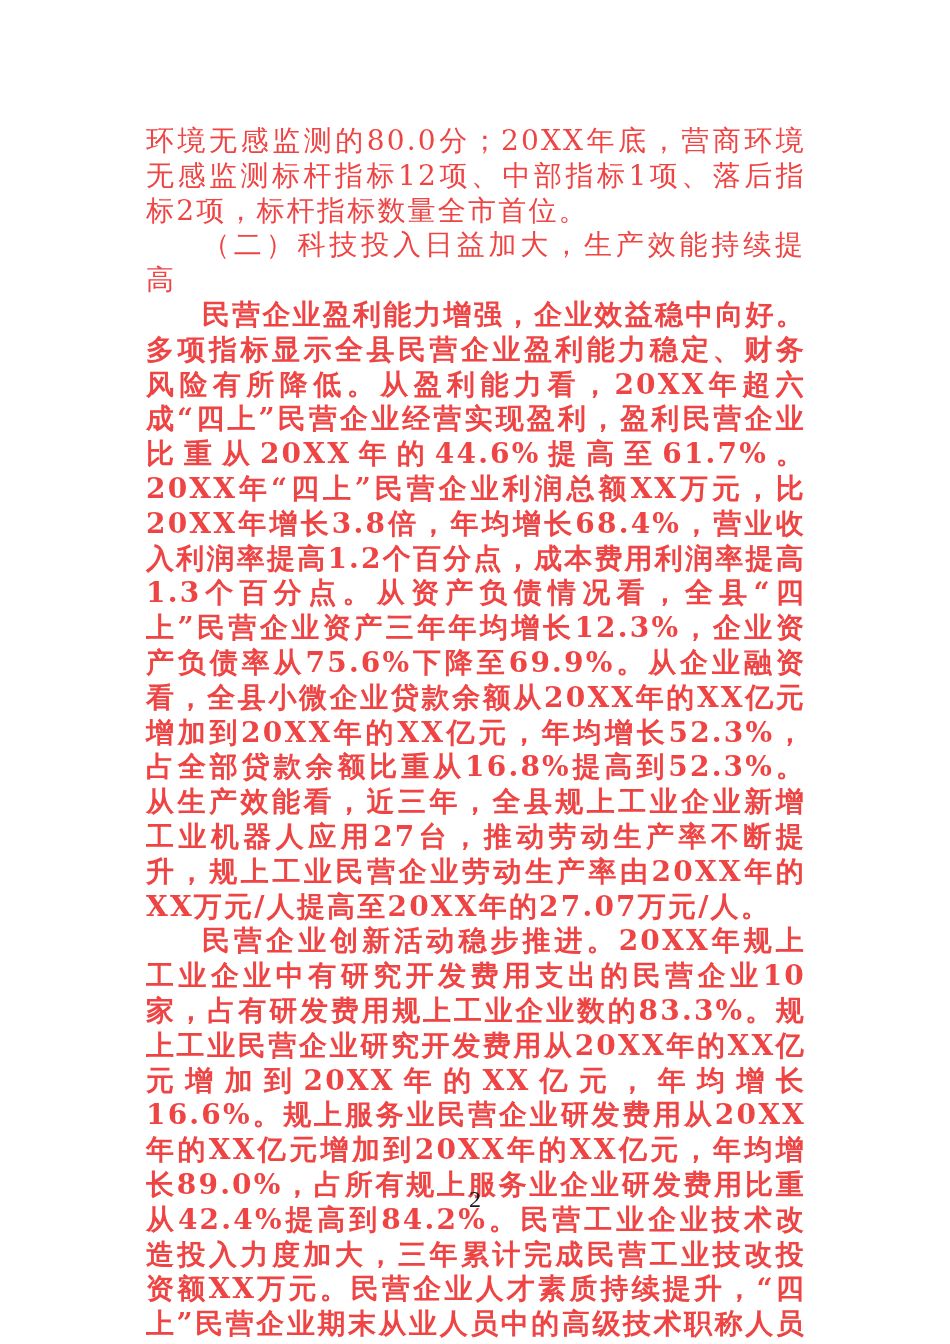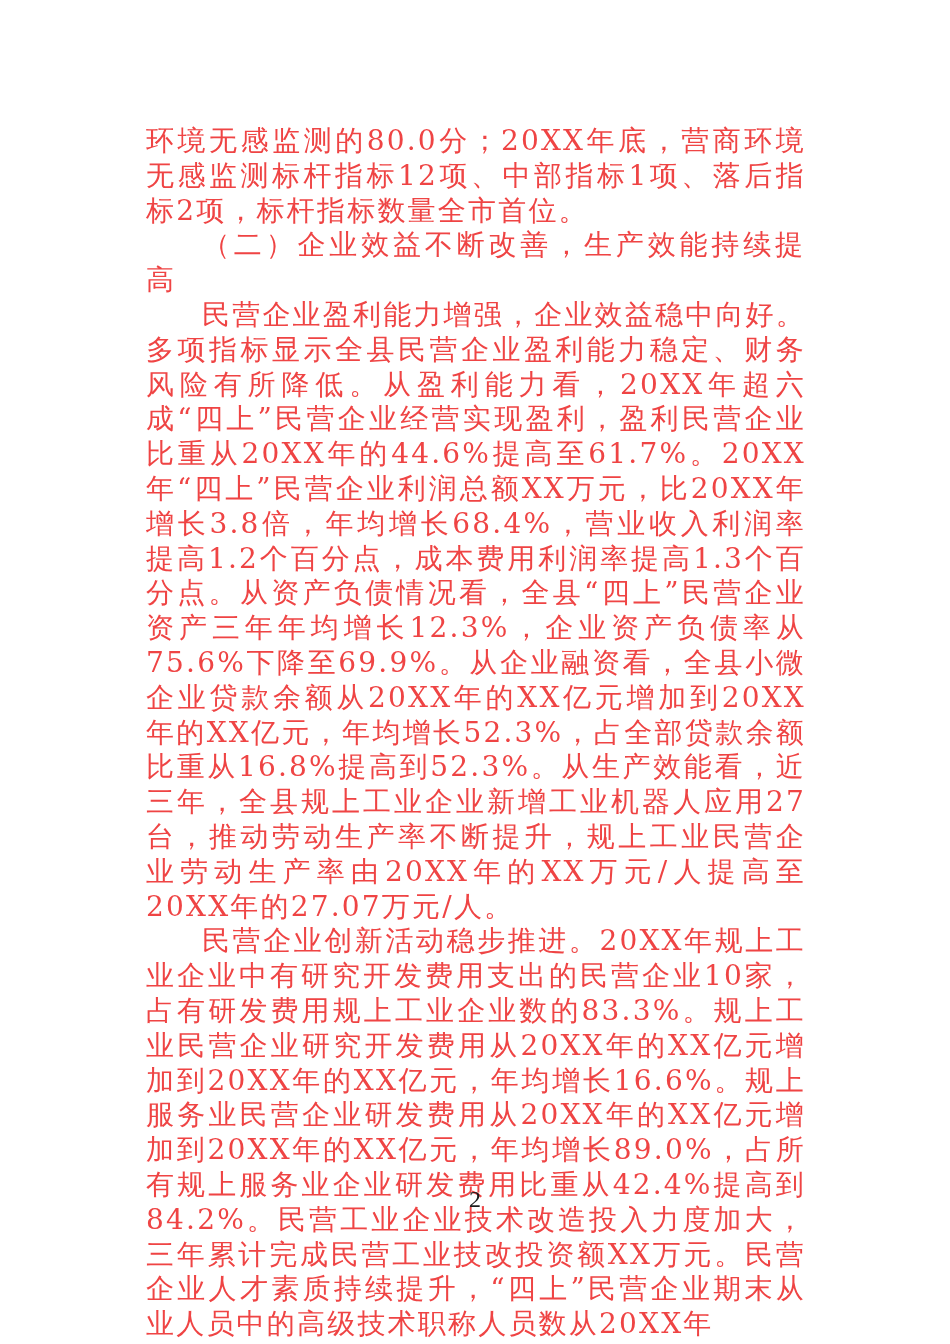--- a/index.html
+++ b/index.html
@@ -11,35 +11,35 @@
       width: 660px;
       font-family: "DejaVu Serif", "Liberation Serif", serif;
       font-size: 28px;
       line-height: 34.8px;
       color: #ef4444;
       text-align: justify;
       text-justify: inter-character;
       letter-spacing: 2.2px;
     }
     .page p { margin: 0; }
-    .page p.indent { text-indent: 2em; }
+    .page p.indent { text-indent: 2em; font-weight: bold; }
     .page p.heading { text-indent: 2em; letter-spacing: 3px; }
     .page-number {
       position: absolute;
       left: 0; width: 950px;
       top: 1186px;
       text-align: center;
       font-family: "Liberation Serif", "DejaVu Serif", serif;
       font-size: 24px;
       color: #1a1a1a;
     }
   </style>
 </head>
 <body>
 
 <div class="page">
   <p class="continuation">环境无感监测的80.0分；20XX年底，营商环境无感监测标杆指标12项、中部指标1项、落后指标2项，标杆指标数量全市首位。</p>
-  <p class="heading">（二）企业效益不断改善，生产效能持续提高</p>
+  <p class="heading">（二）科技投入日益加大，生产效能持续提高</p>
   <p class="indent">民营企业盈利能力增强，企业效益稳中向好。多项指标显示全县民营企业盈利能力稳定、财务风险有所降低。从盈利能力看，20XX年超六成“四上”民营企业经营实现盈利，盈利民营企业比重从20XX年的44.6%提高至61.7%。20XX年“四上”民营企业利润总额XX万元，比20XX年增长3.8倍，年均增长68.4%，营业收入利润率提高1.2个百分点，成本费用利润率提高1.3个百分点。从资产负债情况看，全县“四上”民营企业资产三年年均增长12.3%，企业资产负债率从75.6%下降至69.9%。从企业融资看，全县小微企业贷款余额从20XX年的XX亿元增加到20XX年的XX亿元，年均增长52.3%，占全部贷款余额比重从16.8%提高到52.3%。从生产效能看，近三年，全县规上工业企业新增工业机器人应用27台，推动劳动生产率不断提升，规上工业民营企业劳动生产率由20XX年的XX万元/人提高至20XX年的27.07万元/人。</p>
   <p class="indent">民营企业创新活动稳步推进。20XX年规上工业企业中有研究开发费用支出的民营企业10家，占有研发费用规上工业企业数的83.3%。规上工业民营企业研究开发费用从20XX年的XX亿元增加到20XX年的XX亿元，年均增长16.6%。规上服务业民营企业研发费用从20XX年的XX亿元增加到20XX年的XX亿元，年均增长89.0%，占所有规上服务业企业研发费用比重从42.4%提高到84.2%。民营工业企业技术改造投入力度加大，三年累计完成民营工业技改投资额XX万元。民营企业人才素质持续提升，“四上”民营企业期末从业人员中的高级技术职称人员数从20XX年</p>
 </div>
 
 <div class="page-number">2</div>
 
 </body></html>

